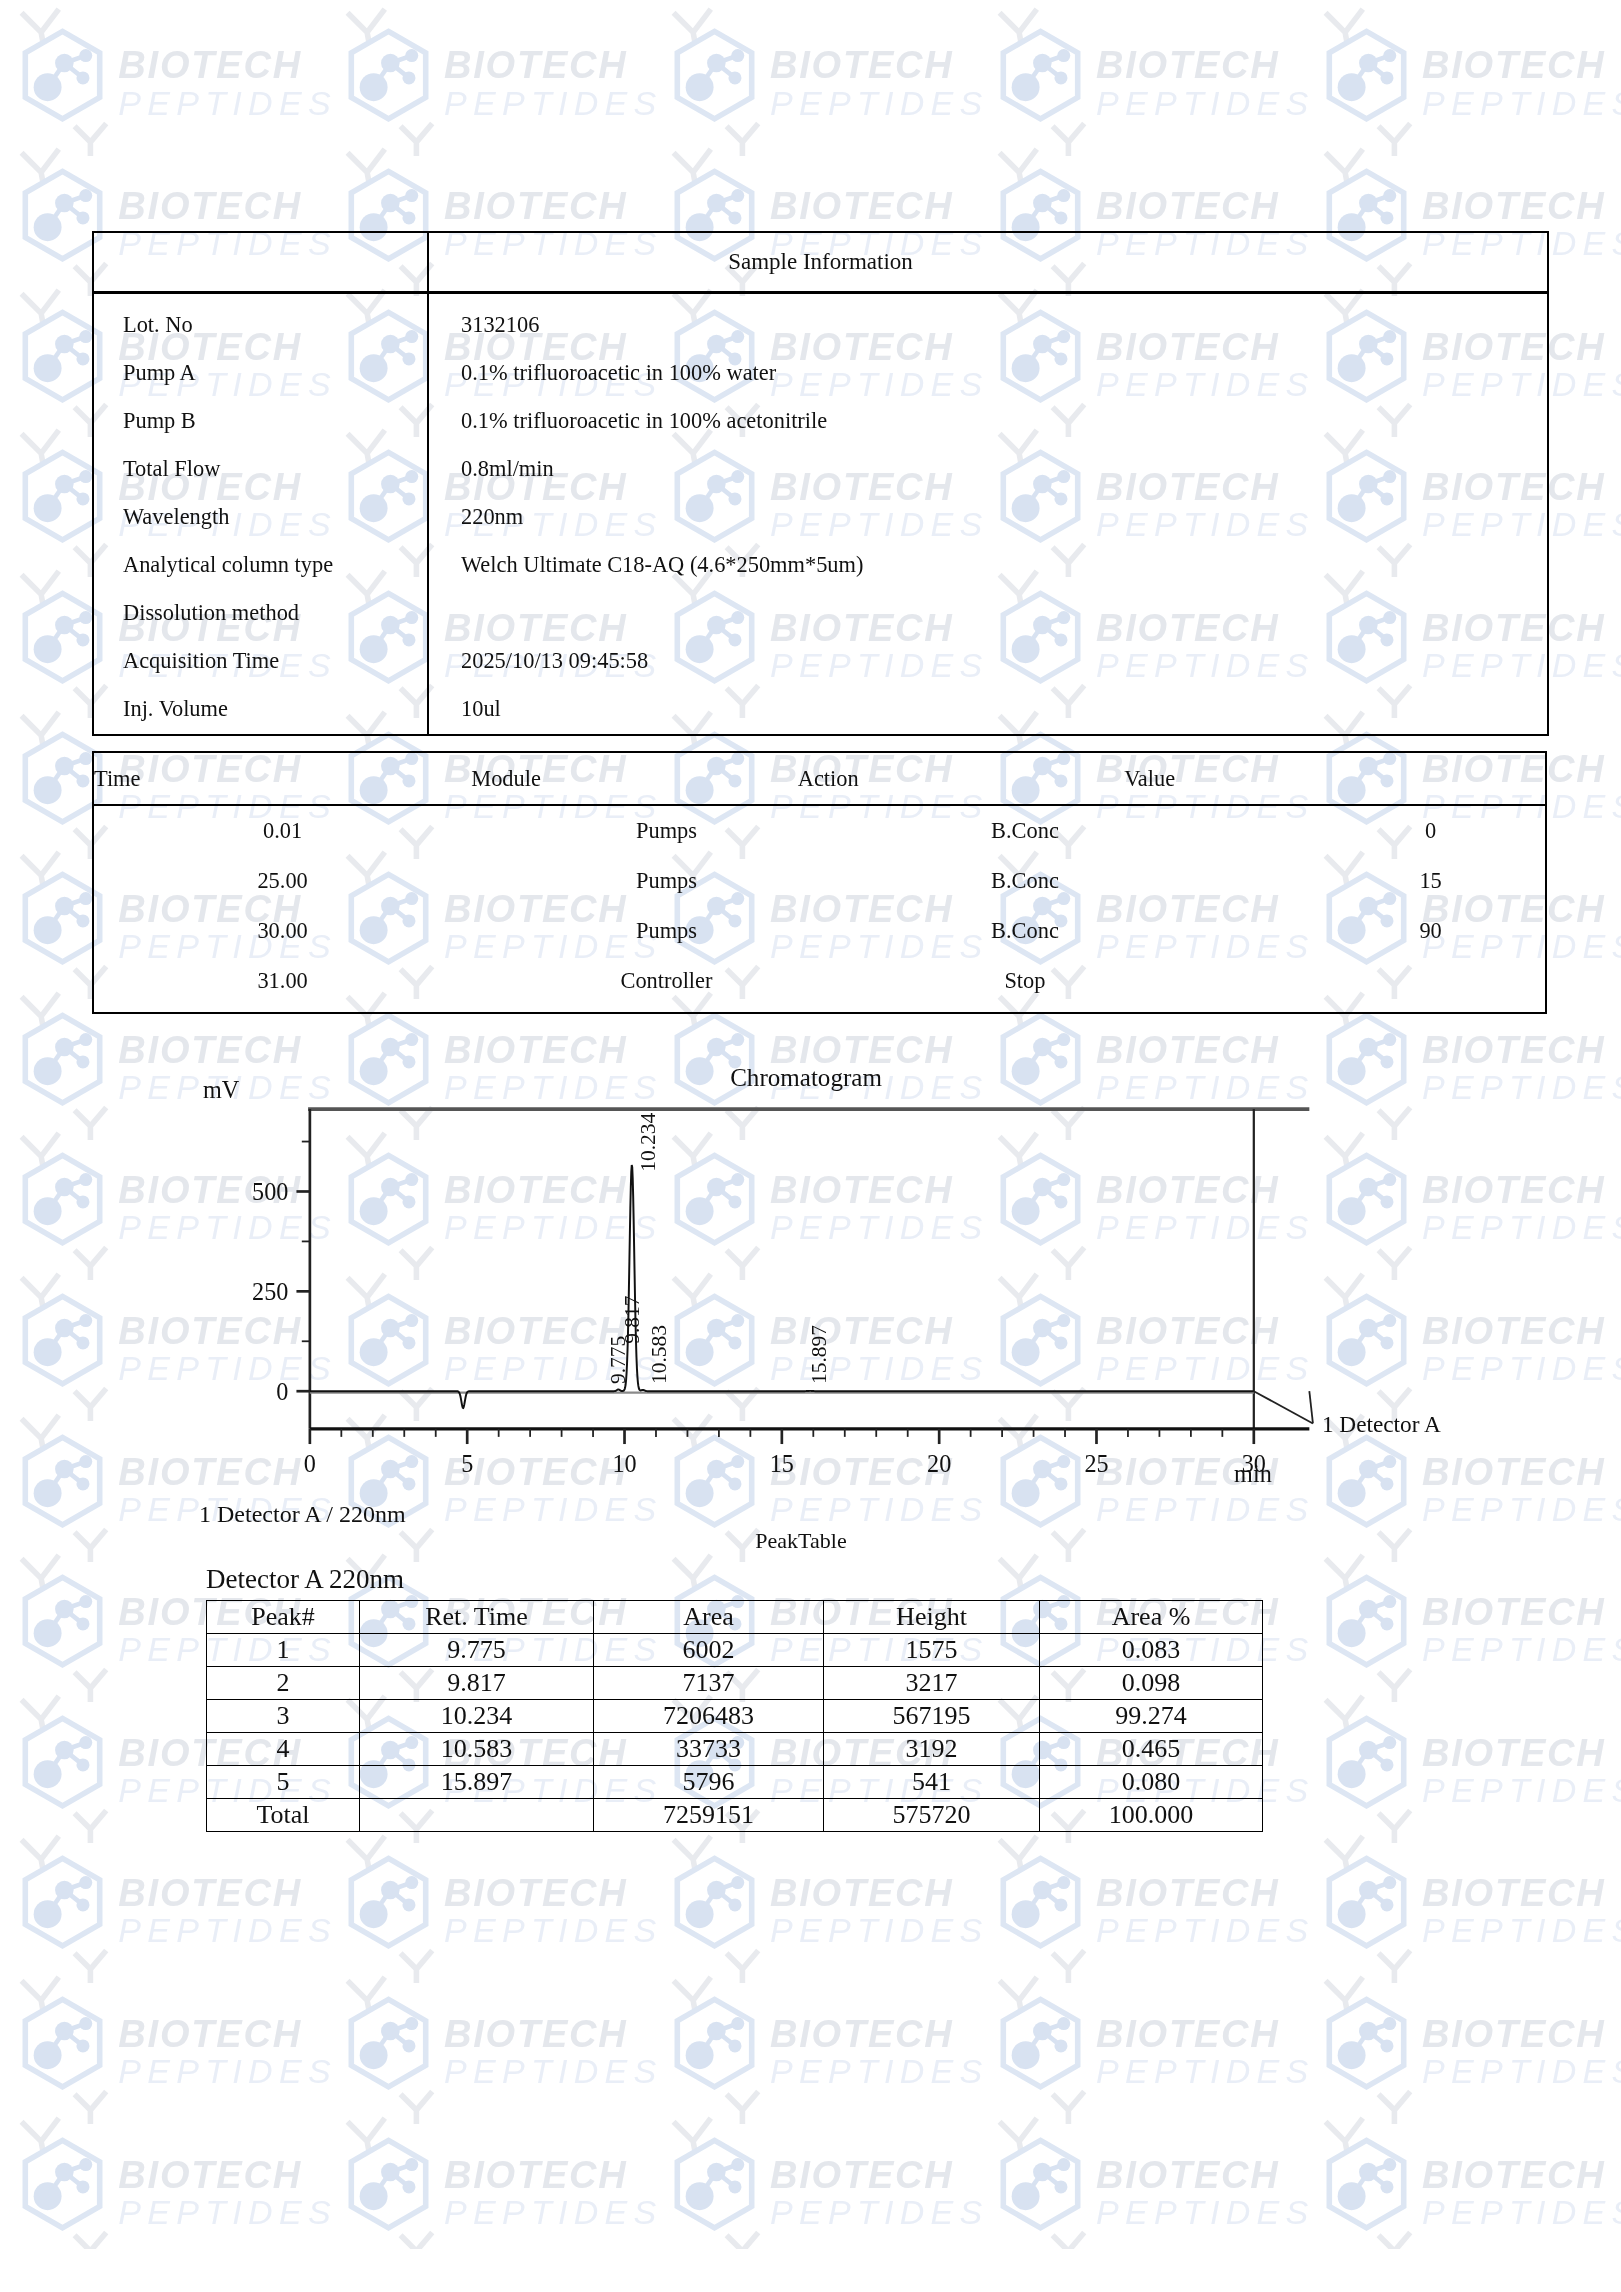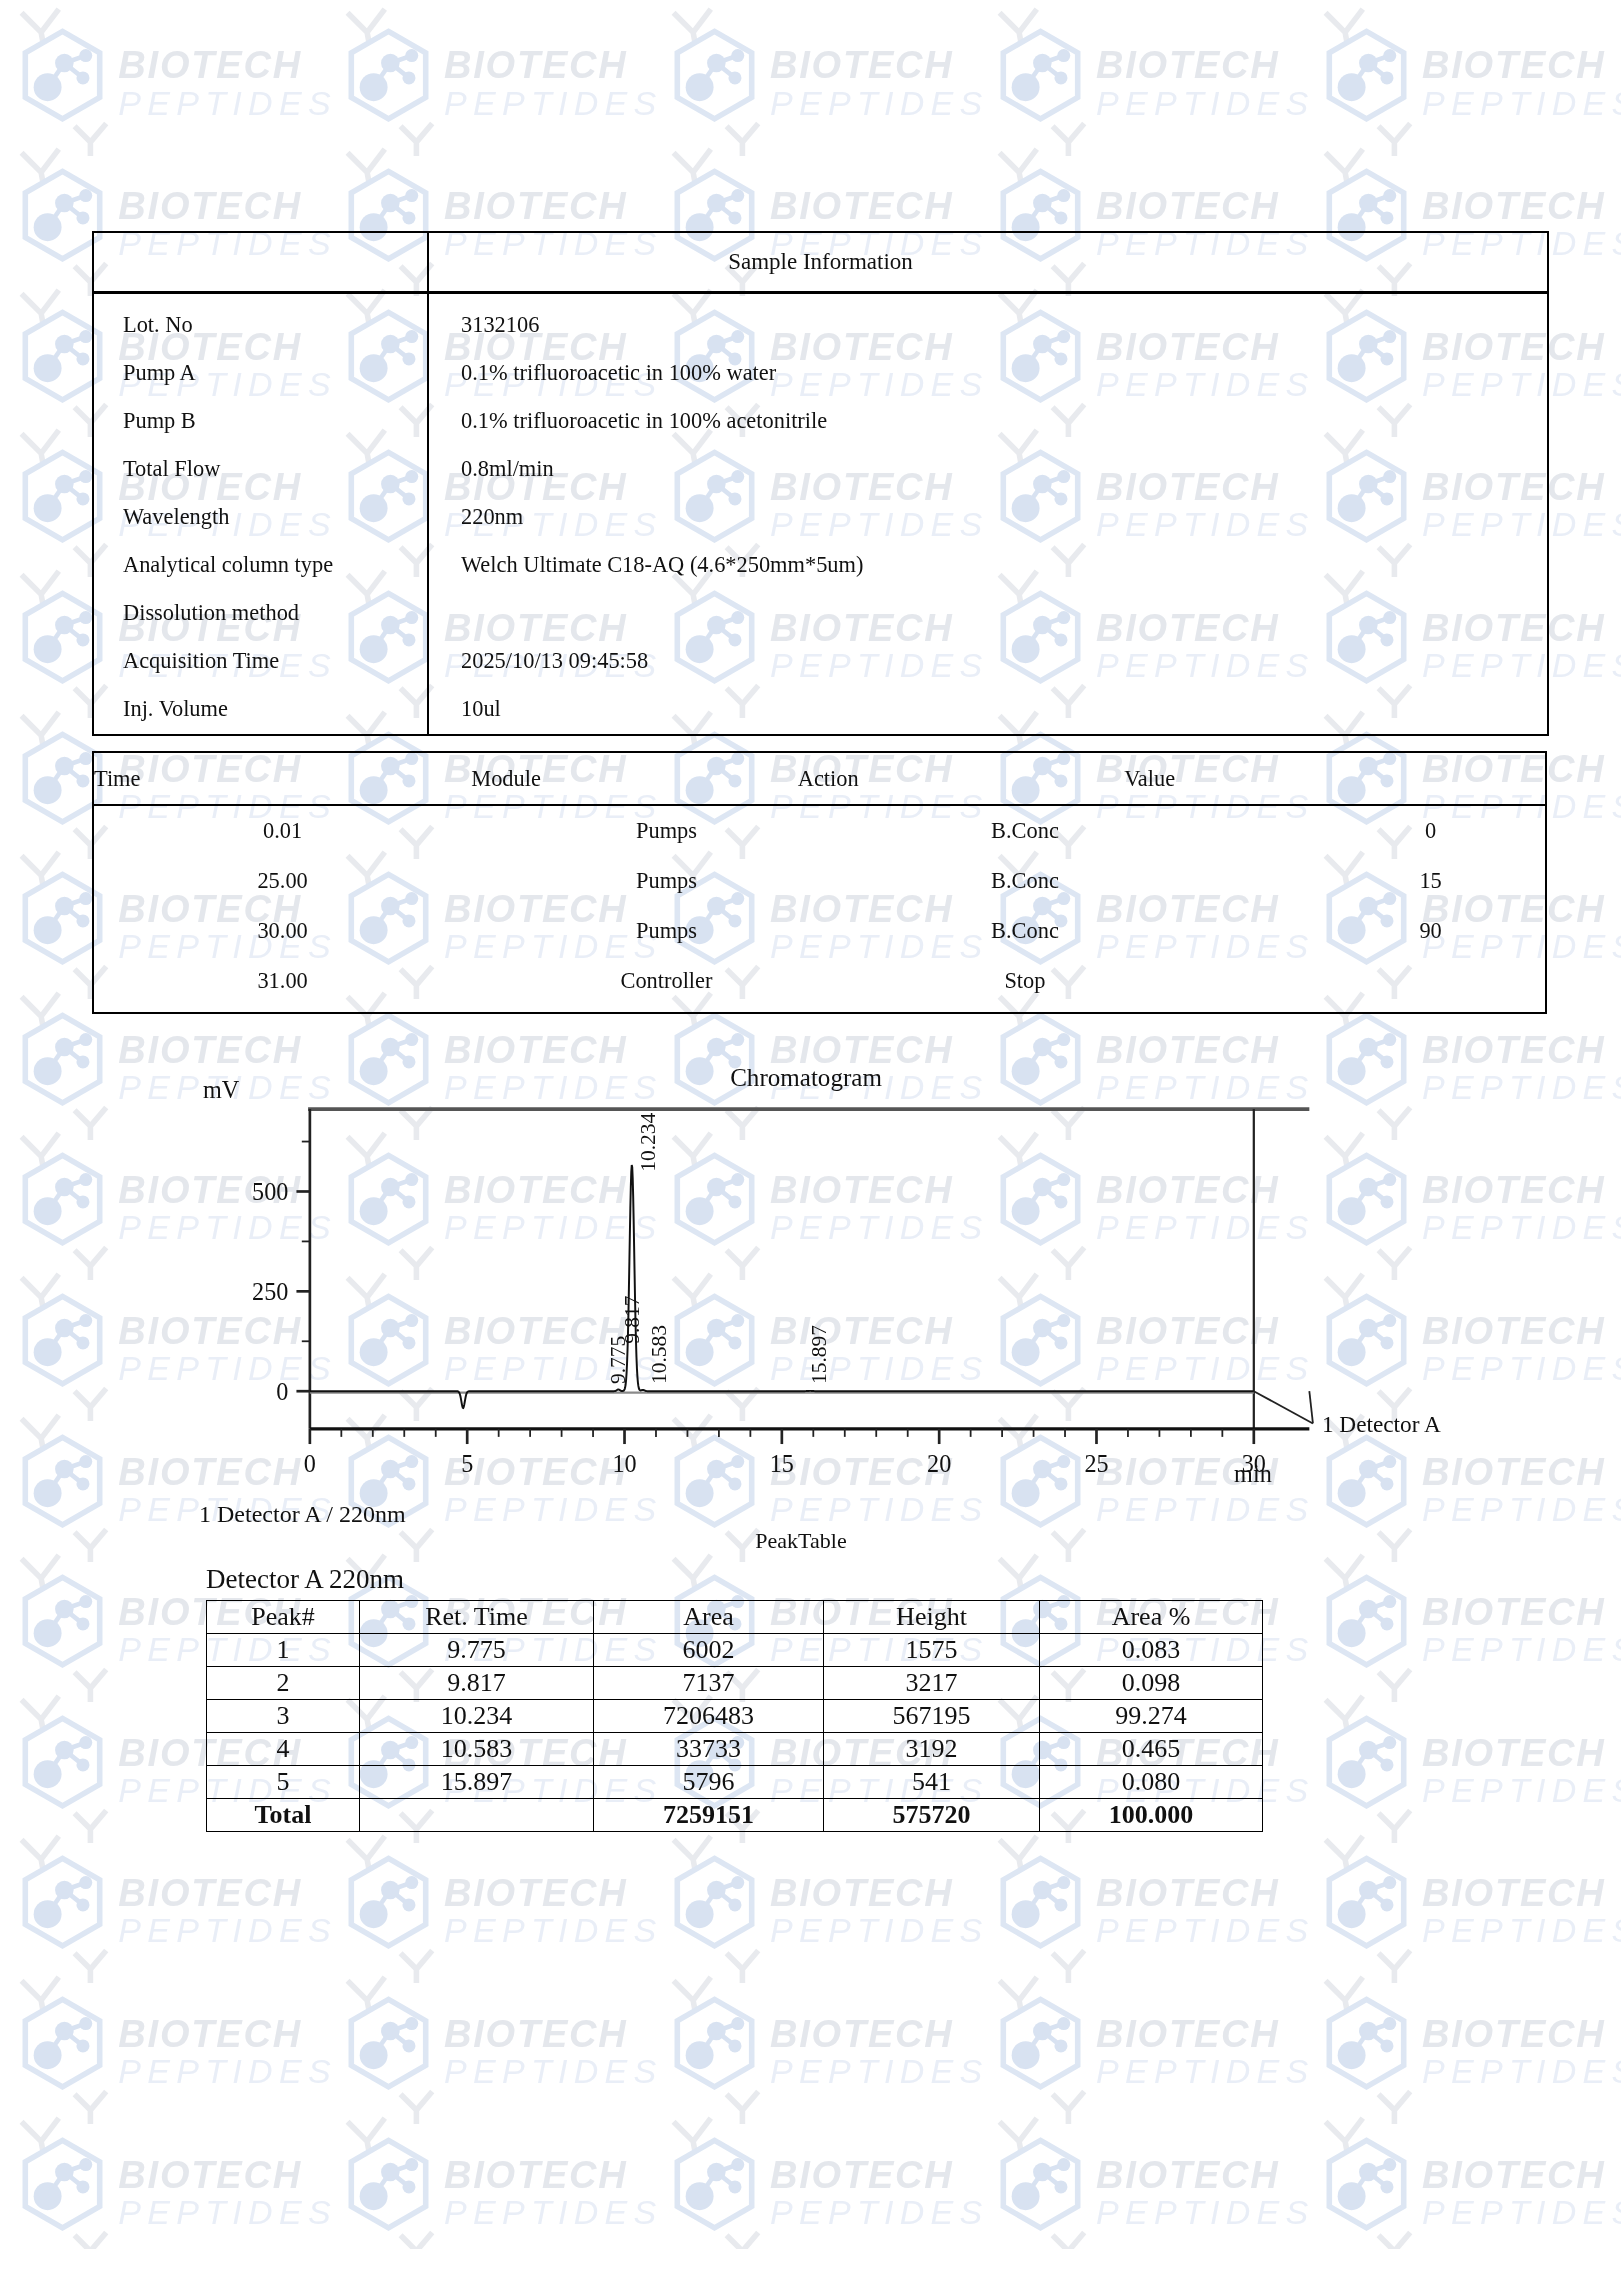--- a/index.html
+++ b/index.html
@@ -35,21 +35,21 @@
   
   .chart-wrap{position:absolute;left:0;top:1057px;width:1621px;height:466px;}
   .legend-below{position:absolute;left:199px;top:1501px;font-size:24px;}
   .peaktable-title{position:absolute;left:622px;top:1528px;width:358px;text-align:center;font-size:22px;}
   .detector-caption{position:absolute;left:206px;top:1564px;font-size:27px;}
   
   .peak-table{position:absolute;left:206px;top:1600px;width:1057px;border:1.8px solid #000;
               box-sizing:border-box;font-size:26px;}
   .pk-row{display:grid;grid-template-columns:153px 234px 230px 216px 222px;height:32px;
           align-items:center;text-align:center;border-bottom:1.8px solid #000;}
-  .pk-row:last-child{border-bottom:none;font-weight:bold;}
+  .pk-row:last-child{border-bottom:none;}
   .pk-cell{border-right:1.8px solid #000;height:100%;display:flex;align-items:center;justify-content:center;box-sizing:border-box;}
   .pk-cell:last-child{border-right:none;}
 </style>
 </head>
 <body>
 
 <div class="page">
   <div class="wm-layer" id="wm-layer">
       <div class="wm-tile" style="left: -10.7px; top: 12.5px;">
         <svg class="wm-icon" width="93" height="113" viewBox="0 0 100 120" overflow="visible">

